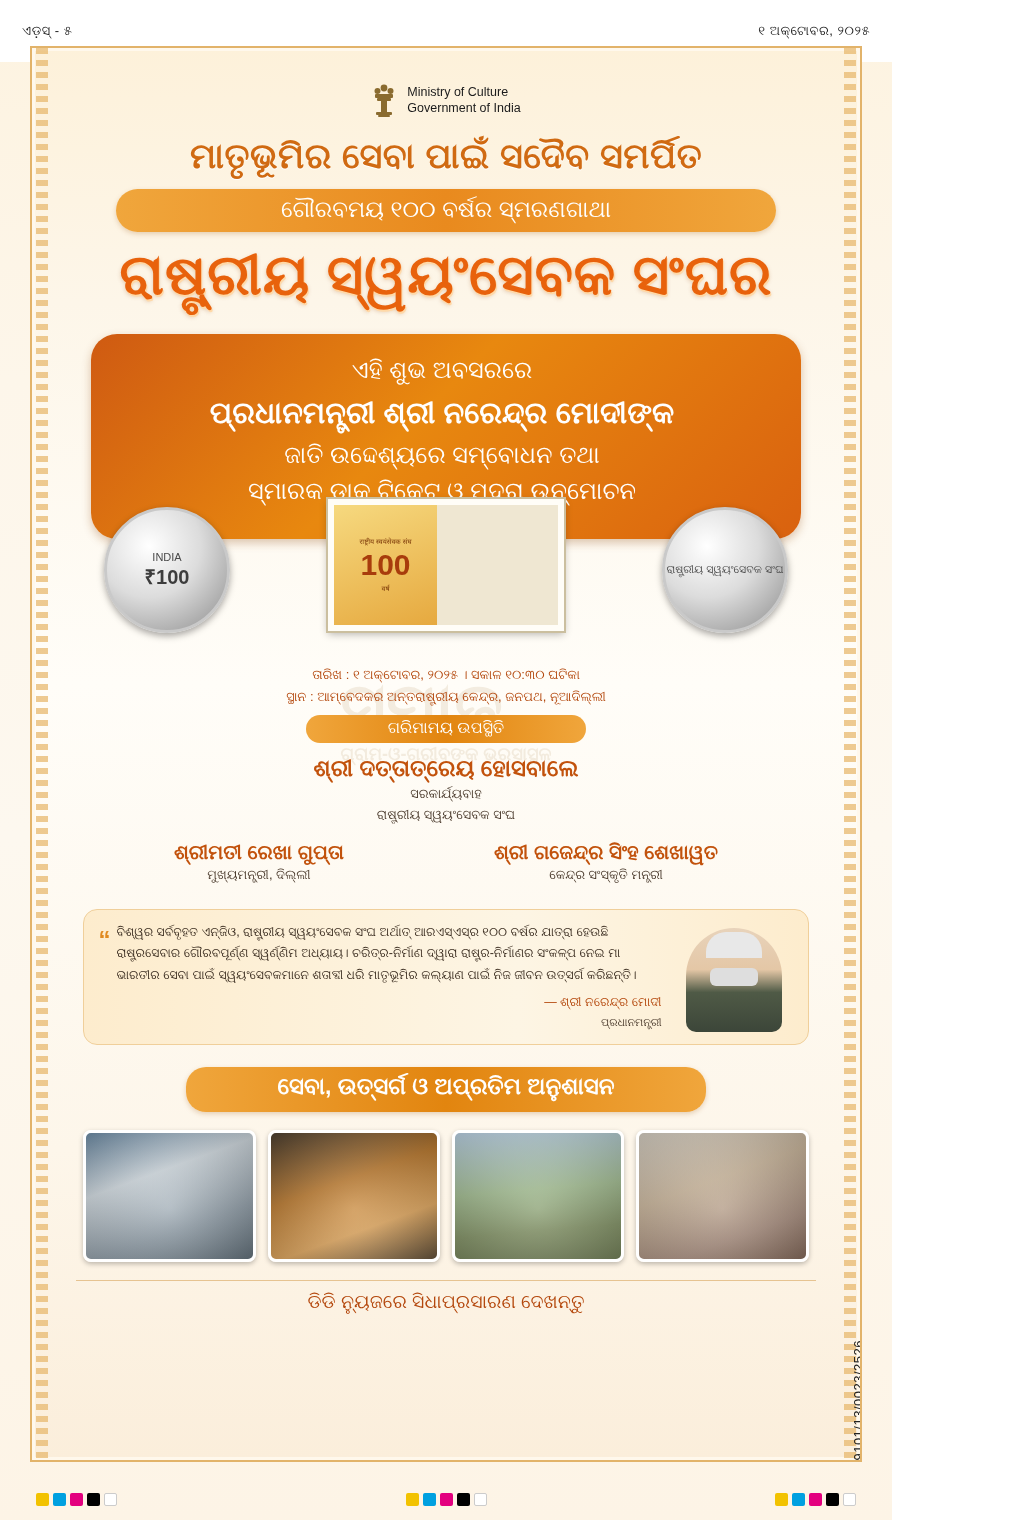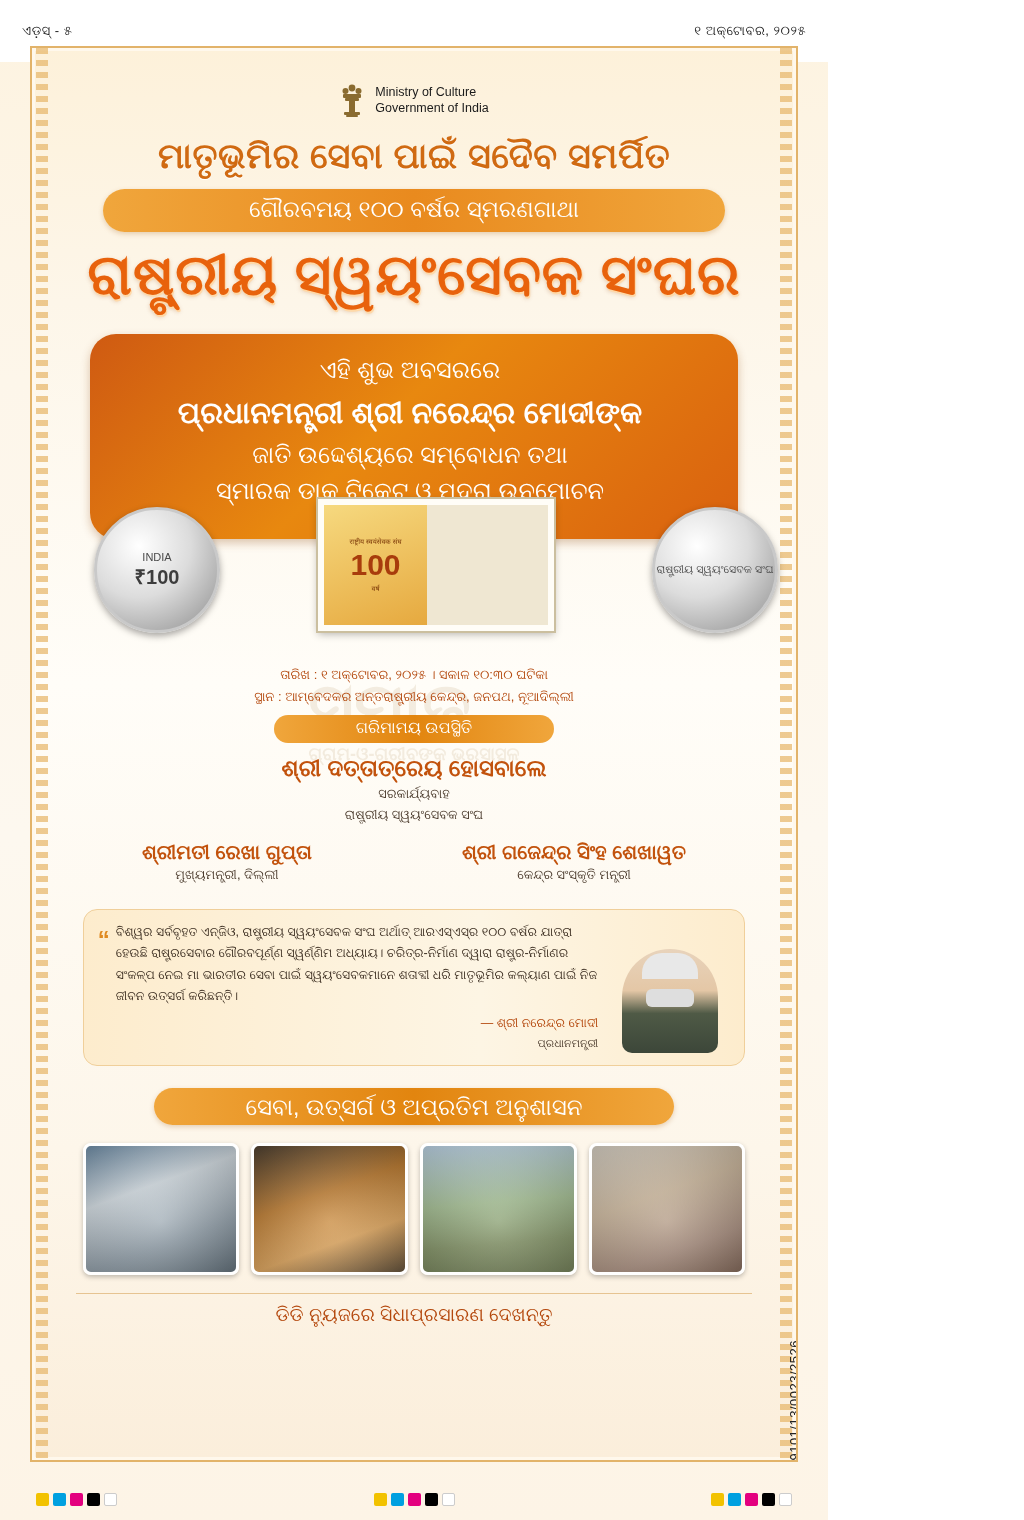--- a/index.html
+++ b/index.html
@@ -3,21 +3,21 @@
 <meta charset="utf-8">
 <style>
   * { box-sizing: border-box; margin: 0; padding: 0; }
   html, body {
     width: 1024px; height: 1520px;
     font-family: "Liberation Sans", sans-serif;
     background: #ffffff;
   }
   .page {
     position: relative;
-    width: 828px; height: 1520px;
+    width: 892px; height: 1520px;
     background: linear-gradient(180deg,#fdf3e0 0%, #fdf6ea 25%, #fdf8ef 55%, #fdf4e6 100%);
     overflow: hidden;
   }
   
   .top-strip {
     position: absolute; top: 0; left: 0; right: 0; height: 62px;
     background: #ffffff;
     display: flex; align-items: center; justify-content: space-between;
     padding: 0 22px;
   }
@@ -226,22 +226,23 @@
     background: #dedede; border-radius: 6px;
   }
 
   
   .motto {
     margin: 22px auto 0 auto;
     width: 520px;
     background: linear-gradient(90deg,#f0a63c,#e2850f,#f0a63c);
     border-radius: 20px;
     color: #fff; text-align: center;
-    font-size: 23px; padding: 6px 10px 4px 10px;
+    font-size: 23px; padding: 6px 10px 12px 10px;
     box-shadow: 0 2px 5px rgba(160,90,20,.25);
+    font-weight: bold;
   }
 
   
   .photos {
     display: flex; gap: 12px; justify-content: center; margin: 18px auto 0 auto;
     width: 840px; max-width: 98%;
   }
   .photo {
     flex: 1; height: 132px; border-radius: 8px;
     border: 3px solid #fff;

